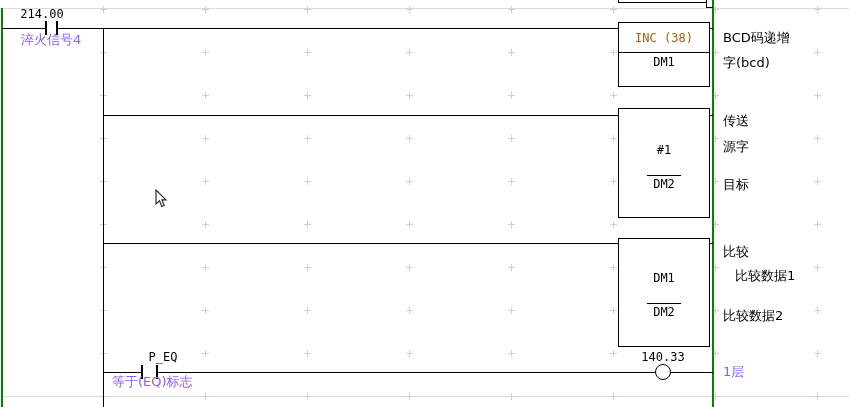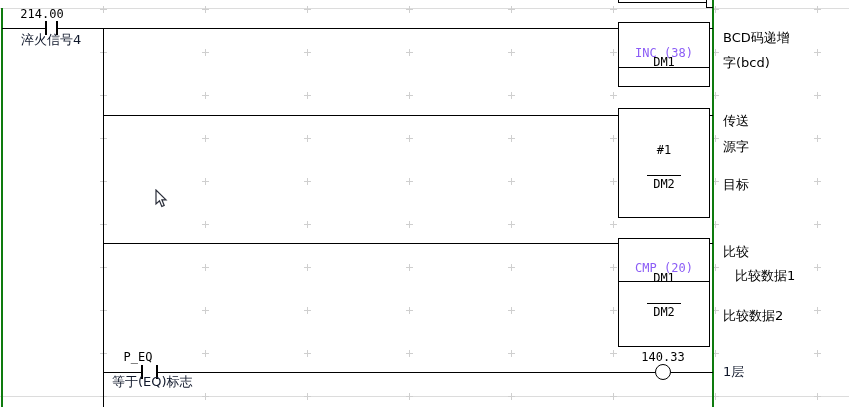--- a/index.html
+++ b/index.html
@@ -11,35 +11,35 @@
   .rail{position:absolute;width:2px;background:#0e7b0e;z-index:2;}
   .sep{position:absolute;left:0;width:849px;height:1px;background:#dcdcdc;z-index:1;}
   .gmark{position:absolute;width:7px;height:7px;z-index:1;}
   .gmark::before{content:"";position:absolute;left:0;top:3px;width:7px;height:1px;background:#cfcfcf;}
   .gmark::after{content:"";position:absolute;left:3px;top:0;width:1px;height:7px;background:#cfcfcf;}
   .addr{
     position:absolute;font-family:"DejaVu Sans Mono","Liberation Mono",monospace;
     font-size:12px;color:#000;text-align:center;white-space:nowrap;z-index:5;line-height:13px;
   }
   .comment{
-    position:absolute;font-size:13px;color:#0f172a;white-space:nowrap;z-index:5;line-height:15px;
+    position:absolute;font-size:13px;color:#8b5cf6;white-space:nowrap;z-index:5;line-height:15px;
     font-family:"DejaVu Sans",sans-serif;
   }
   .desc{
     position:absolute;left:723px;font-size:13px;color:#000;white-space:nowrap;z-index:5;line-height:16px;
     font-family:"DejaVu Sans",sans-serif;
   }
   .block{
     position:absolute;left:618px;width:92px;border:1px solid #000;background:#fff;z-index:4;
     box-sizing:border-box;
   }
   .block-header{
     width:100%;border-bottom:1px solid #000;box-sizing:border-box;
     display:flex;align-items:center;justify-content:center;
-    font-family:"DejaVu Sans Mono","Liberation Mono",monospace;font-size:12px;color:#8b5cf6;margin-top:15px;
+    font-family:"DejaVu Sans Mono","Liberation Mono",monospace;font-size:12px;color:#a16207;
   }
   .operand{
     position:absolute;left:0;width:100%;text-align:center;
     font-family:"DejaVu Sans Mono","Liberation Mono",monospace;font-size:12px;color:#000;line-height:13px;
   }
   .operand .ovl{display:inline-block;border-top:1px solid #000;padding:2px 6px 0 6px;}
   .cbar{position:absolute;width:2px;height:14px;background:#000;z-index:4;}
   .coil{
     position:absolute;left:655px;top:364px;width:16px;height:16px;border:1px solid #000;
     border-radius:50%;background:#fff;box-sizing:border-box;z-index:4;
@@ -170,36 +170,35 @@
     <div class="operand" style="top:66px;">
       <span class="ovl">DM2</span>
     </div>
   </div>
   <div class="wire" style="left:710px;top:115px;width:3px;height:1px;"></div>
   <div class="desc" style="top:113px;">传送</div>
   <div class="desc" style="top:139px;">源字</div>
   <div class="desc" style="top:177px;font-family:Liberation Serif, serif;">目标</div>
 
   <div class="block" style="top:238px;height:109px;">
-    <div class="block-header" style="height:28px;">CMP (20)</div>
     <div class="operand" style="top:33px;">DM1</div>
     <div class="operand" style="top:64px;">
       <span class="ovl">DM2</span>
     </div>
   </div>
   <div class="wire" style="left:710px;top:243px;width:3px;height:1px;"></div>
   <div class="desc" style="top:244px;">比较</div>
   <div class="desc" style="top:268px;margin-left:12px;">比较数据1</div>
   <div class="desc" style="top:308px;">比较数据2</div>
 
   <div class="wire" style="left:104px;top:372px;width:37px;height:1px;"></div>
   <div class="cbar" style="left:141px;top:365px;"></div>
   <div class="cbar" style="left:156px;top:365px;"></div>
   <div class="wire" style="left:158px;top:372px;width:497px;height:1px;"></div>
-  <div class="addr" style="left:114px;top:351px;width:48px;">P_EQ</div>
+  <div class="addr" style="left:139px;top:351px;width:48px;">P_EQ</div>
   <div class="comment" style="left:112px;top:374px;">等于(EQ)标志</div>
 
   <div class="coil"></div>
   <div class="wire" style="left:671px;top:372px;width:42px;height:1px;"></div>
   <div class="addr" style="left:631px;top:351px;width:64px;">140.33</div>
   <div class="comment" style="left:723px;top:364px;">1层</div>
 
   <div class="cursor">
     <svg width="14" height="20" viewBox="0 0 14 20">
       <path d="M1,1 L1,15 L4.5,11.8 L6.8,17.5 L9.2,16.4 L6.9,10.8 L11,10.8 Z" fill="#ffffff" stroke="#2a2e3a" stroke-width="1.2"></path>

